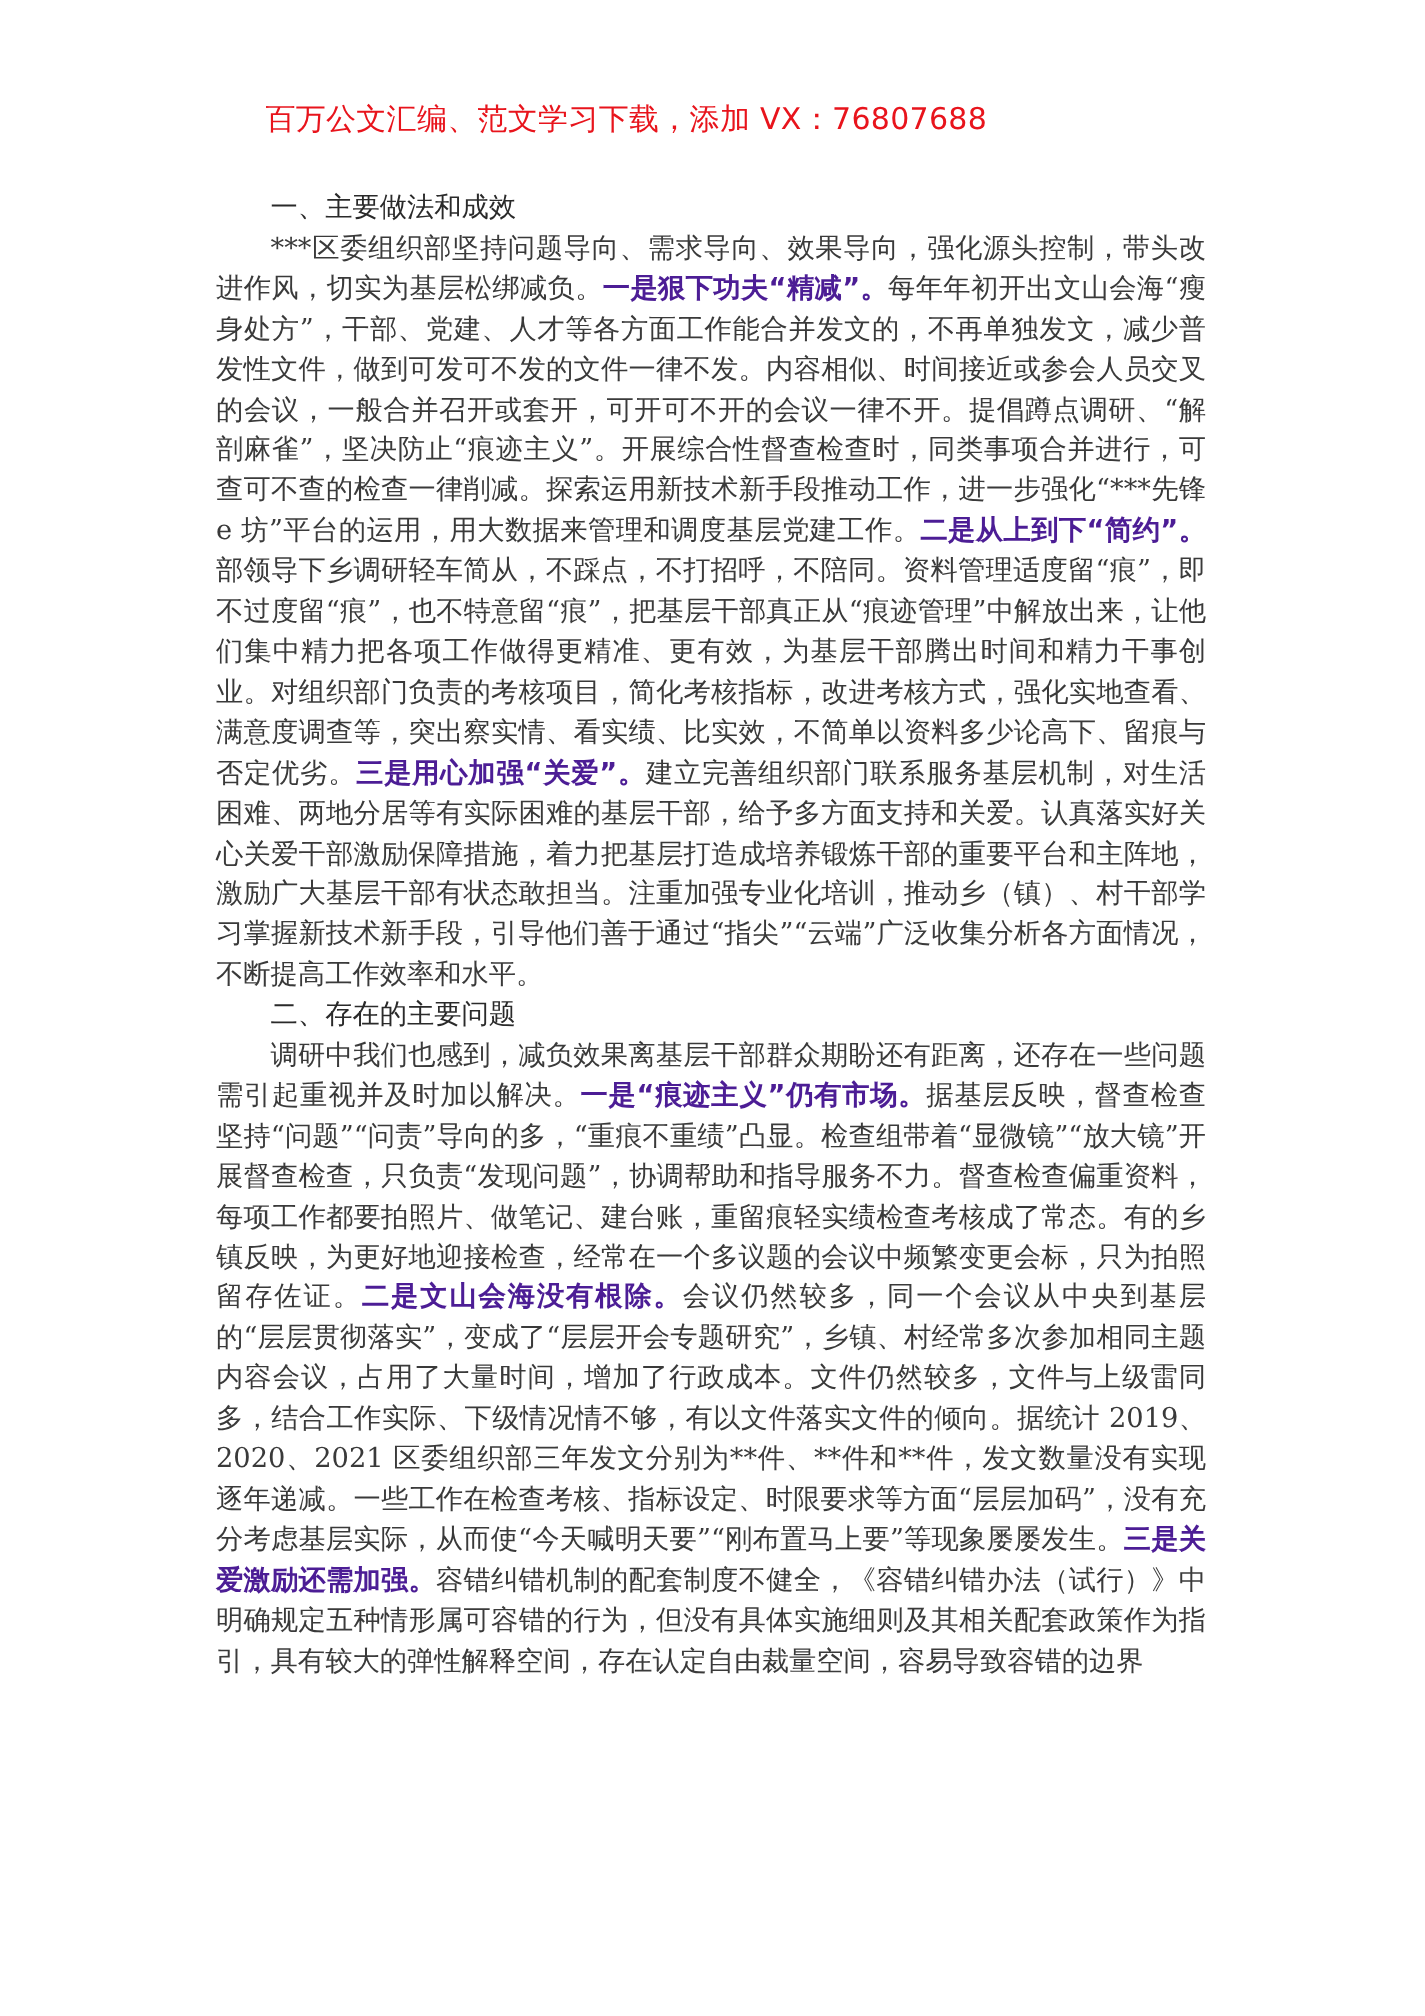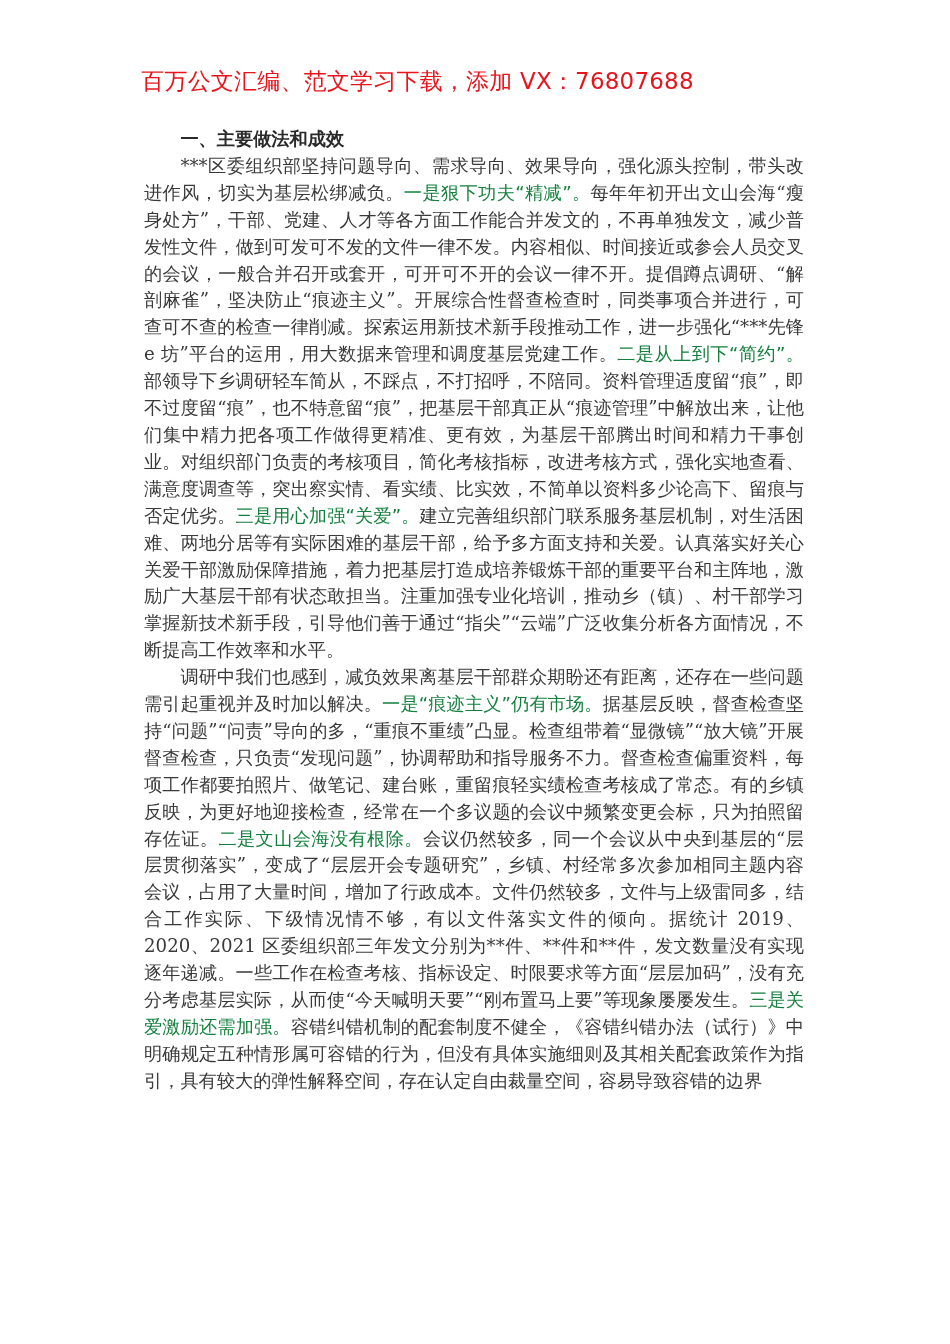--- a/index.html
+++ b/index.html
@@ -1,34 +1,35 @@
 <!DOCTYPE html>
 <html><head>
 <meta charset="utf-8">
 <style>
   html, body { margin: 0; padding: 0; background: #ffffff; }
   body { width: 950px; height: 1344px; position: relative; overflow: hidden; }
   .banner {
     position: absolute; left: 0; top: 66px; width: 835px; text-align: center;
-    color: #e8141c; font-family: "DejaVu Sans", sans-serif; font-size: 23px;
+    color: #e8141c; font-family: "DejaVu Sans", sans-serif; font-size: 20px;
     letter-spacing: 0.2px;
   }
   .body {
     position: absolute; left: 144px; top: 126px; width: 660px;
     font-family: "DejaVu Serif", serif; font-size: 18.2px; line-height: 26.9px;
     color: #3a3a3a; text-align: justify;
   }
   .p { text-indent: 2em; margin: 0; }
-  .h { text-indent: 2em; margin: 0; font-family: "DejaVu Sans", sans-serif; font-weight: bold; color: #2a2a2a; }
-  b { font-family: "DejaVu Sans", sans-serif; font-weight: normal; color: #15803d; }
+  .h { text-indent: 2em; margin: 0; font-family: "DejaVu Sans", sans-serif; font-weight: normal; color: #2a2a2a; }
+  b { font-family: "DejaVu Sans", sans-serif; font-weight: bold; color: #4c1d95; }
 </style>
 </head>
 <body>
 
 <div class="banner">百万公文汇编、范文学习下载，添加 VX：76807688</div>
 
 <div class="body">
 
   <p class="h">一、主要做法和成效</p>
   <p class="p"><span>***区委组织部坚持问题导向、需求导向、效果导向，强化源头控制，带头改进作风，切实为基层松绑减负。</span><b>一是狠下功夫“精减”。</b><span>每年年初开出文山会海“瘦身处方”，干部、党建、人才等各方面工作能合并发文的，不再单独发文，减少普发性文件，做到可发可不发的文件一律不发。内容相似、时间接近或参会人员交叉的会议，一般合并召开或套开，可开可不开的会议一律不开。提倡蹲点调研、“解剖麻雀”，坚决防止“痕迹主义”。开展综合性督查检查时，同类事项合并进行，可查可不查的检查一律削减。探索运用新技术新手段推动工作，进一步强化“***先锋 e 坊”平台的运用，用大数据来管理和调度基层党建工作。</span><b>二是从上到下“简约”。</b><span>部领导下乡调研轻车简从，不踩点，不打招呼，不陪同。资料管理适度留“痕”，即不过度留“痕”，也不特意留“痕”，把基层干部真正从“痕迹管理”中解放出来，让他们集中精力把各项工作做得更精准、更有效，为基层干部腾出时间和精力干事创业。对组织部门负责的考核项目，简化考核指标，改进考核方式，强化实地查看、满意度调查等，突出察实情、看实绩、比实效，不简单以资料多少论高下、留痕与否定优劣。</span><b>三是用心加强“关爱”。</b><span>建立完善组织部门联系服务基层机制，对生活困难、两地分居等有实际困难的基层干部，给予多方面支持和关爱。认真落实好关心关爱干部激励保障措施，着力把基层打造成培养锻炼干部的重要平台和主阵地，激励广大基层干部有状态敢担当。注重加强专业化培训，推动乡（镇）、村干部学习掌握新技术新手段，引导他们善于通过“指尖”“云端”广泛收集分析各方面情况，不断提高工作效率和水平。</span></p>
 
+  <p class="h">二、存在的主要问题</p>
   <p class="p"><span>调研中我们也感到，减负效果离基层干部群众期盼还有距离，还存在一些问题需引起重视并及时加以解决。</span><b>一是“痕迹主义”仍有市场。</b><span>据基层反映，督查检查坚持“问题”“问责”导向的多，“重痕不重绩”凸显。检查组带着“显微镜”“放大镜”开展督查检查，只负责“发现问题”，协调帮助和指导服务不力。督查检查偏重资料，每项工作都要拍照片、做笔记、建台账，重留痕轻实绩检查考核成了常态。有的乡镇反映，为更好地迎接检查，经常在一个多议题的会议中频繁变更会标，只为拍照留存佐证。</span><b>二是文山会海没有根除。</b><span>会议仍然较多，同一个会议从中央到基层的“层层贯彻落实”，变成了“层层开会专题研究”，乡镇、村经常多次参加相同主题内容会议，占用了大量时间，增加了行政成本。文件仍然较多，文件与上级雷同多，结合工作实际、下级情况情不够，有以文件落实文件的倾向。据统计 2019、2020、2021 区委组织部三年发文分别为**件、**件和**件，发文数量没有实现逐年递减。一些工作在检查考核、指标设定、时限要求等方面“层层加码”，没有充分考虑基层实际，从而使“今天喊明天要”“刚布置马上要”等现象屡屡发生。</span><b>三是关爱激励还需加强。</b><span>容错纠错机制的配套制度不健全，《容错纠错办法（试行）》中明确规定五种情形属可容错的行为，但没有具体实施细则及其相关配套政策作为指引，具有较大的弹性解释空间，存在认定自由裁量空间，容易导致容错的边界</span></p>
 </div>
 
 </body></html>

